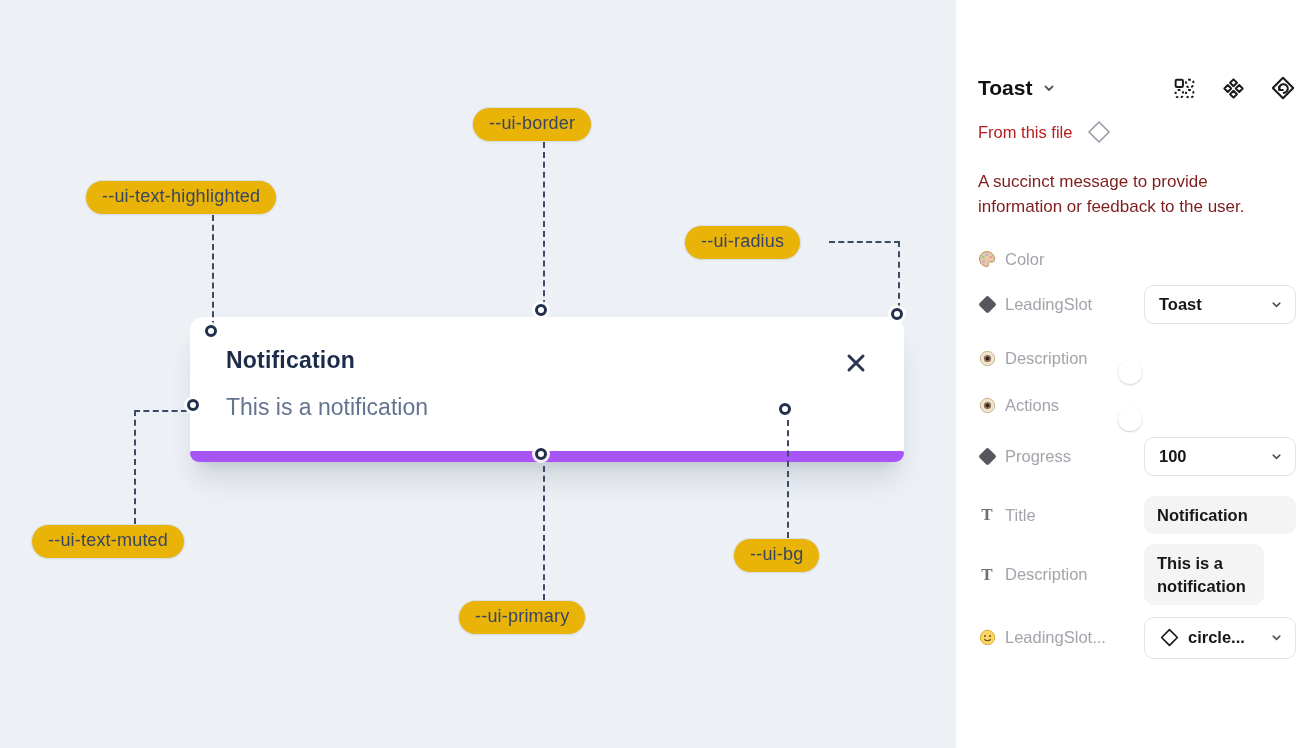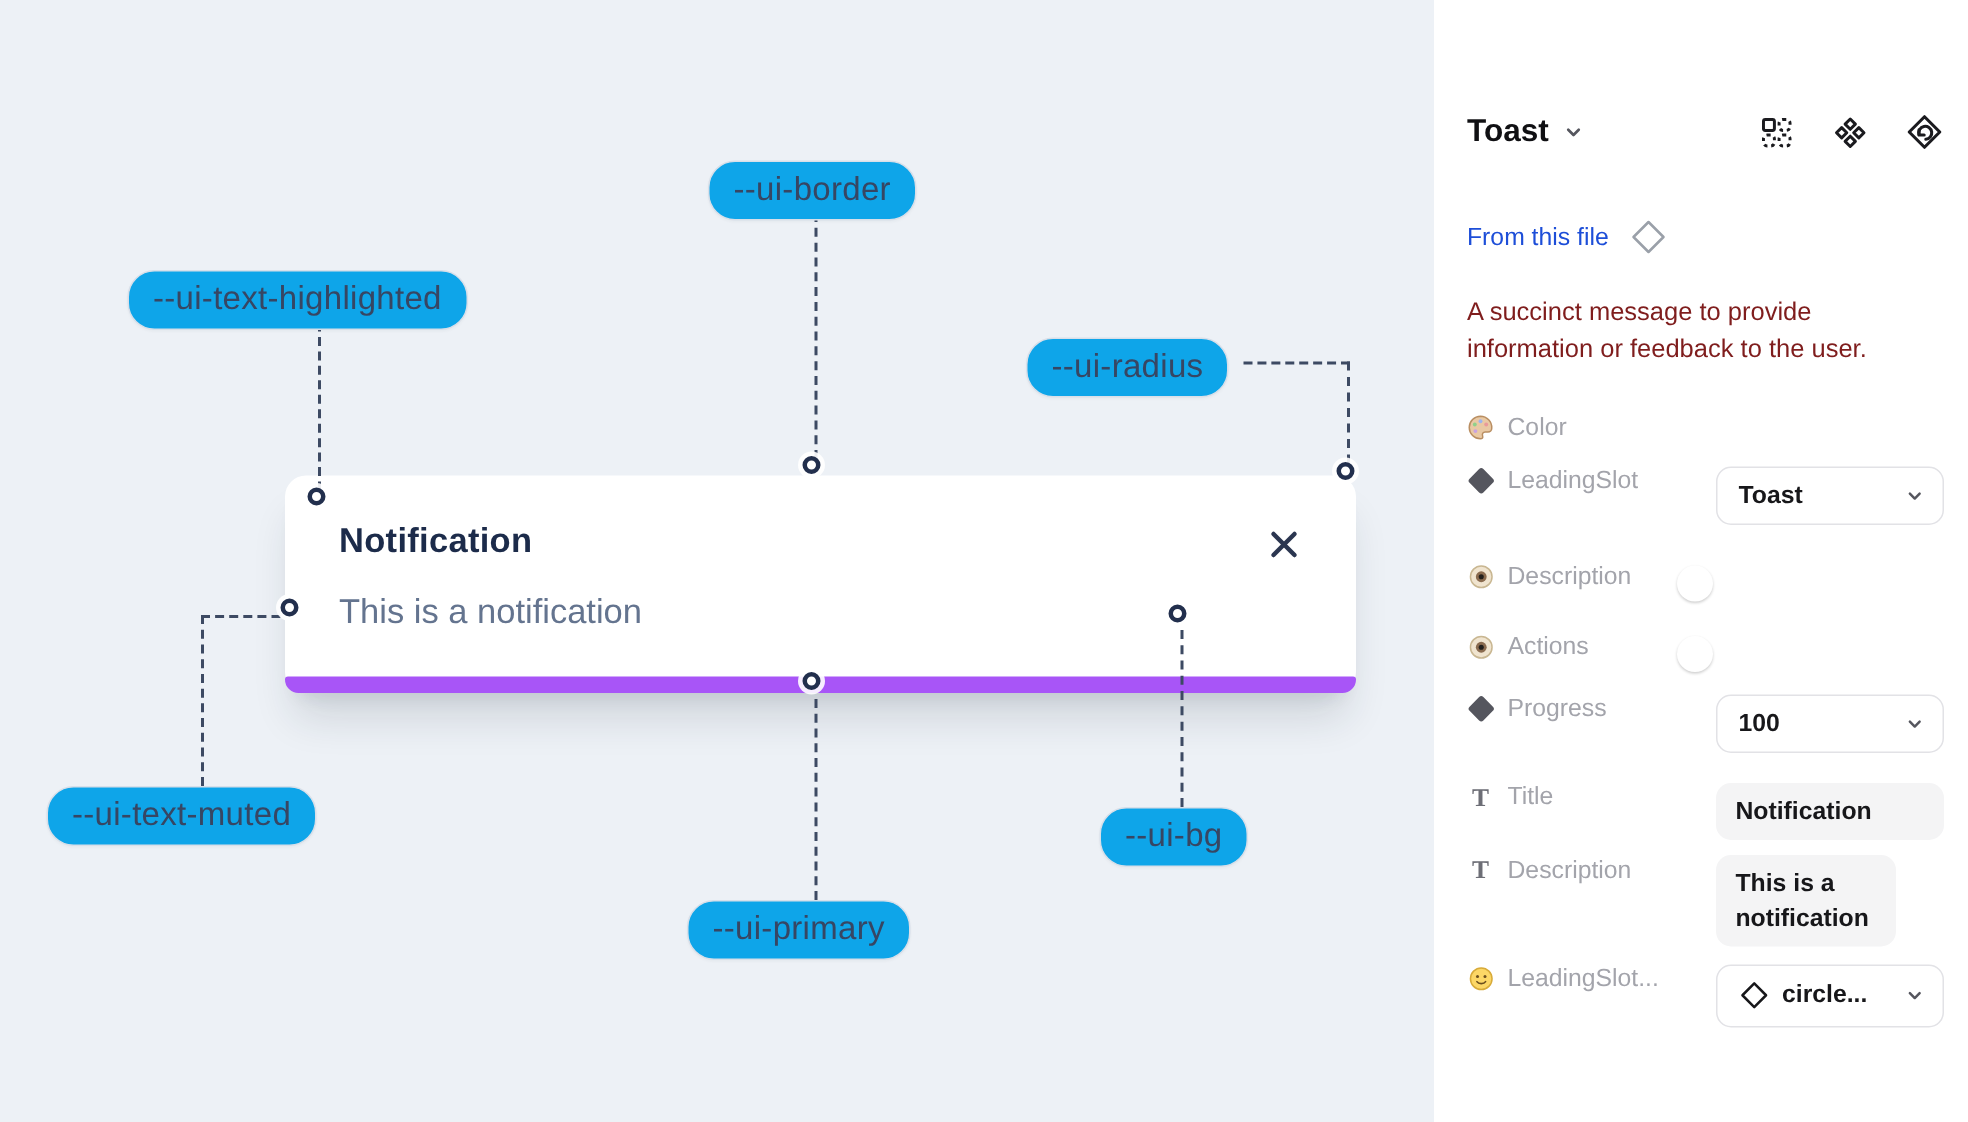--- a/index.html
+++ b/index.html
@@ -10,45 +10,45 @@
   .canvas { position:relative; width:956px; height:748px; background:#edf1f6; flex:0 0 956px; }
 
   .toast-card { position:absolute; left:190px; top:317px; width:714px; height:145px;
     background:#fff; border-radius:14px;
     box-shadow:0 22px 28px -6px rgba(30,41,59,.14), 0 10px 12px -8px rgba(30,41,59,.10); }
   .toast-title { position:absolute; left:36px; top:30px; font-size:23px; font-weight:700; color:#1c2b4a; letter-spacing:.2px; }
   .toast-desc { position:absolute; left:36px; top:77px; font-size:23px; font-weight:400; color:#64748f; }
   .toast-close { position:absolute; right:36px; top:34px; width:24px; height:24px; cursor:pointer; }
   .toast-progress { position:absolute; left:0; right:0; bottom:0; height:11px; background:#a855f7; border-radius:3px 3px 14px 14px; }
 
-  .var-pill { position:absolute; background:#0ea5e9; border:1px solid #d8dfe9; border-radius:18px;
-    padding:5px 16px 7px; font-size:22px; color:#374663; white-space:nowrap; letter-spacing:.2px;
+  .var-pill { position:absolute; background:#eab308; border:1px solid #d8dfe9; border-radius:18px;
+    padding:5px 16px 7px; font-size:18px; color:#374663; white-space:nowrap; letter-spacing:.2px;
     box-shadow:0 1px 2px rgba(30,41,59,.04); }
 
   .dash-v { position:absolute; width:0; border-left:2px dashed #3d4a63; }
   .dash-h { position:absolute; height:0; border-top:2px dashed #3d4a63; }
 
   .dot { position:absolute; width:12px; height:12px; background:#fff; border:3px solid #222f4d;
     border-radius:50%; box-shadow:0 0 0 3px rgba(255,255,255,.9); }
 
   
   .panel { width:356px; height:748px; background:#fff; padding:75px 16px 0 22px; flex:0 0 356px; }
 
   .panel-header { display:flex; align-items:center; }
   .panel-title { font-size:21px; font-weight:700; color:#101013; }
   .panel-title-chevron { margin-left:10px; display:flex; }
   .panel-icons { margin-left:auto; display:flex; gap:24px; align-items:center; }
   .panel-icons svg { display:block; cursor:pointer; }
 
-  .from-file { display:flex; align-items:center; margin-top:42px; color:#1d4ed8; font-size:16.5px; gap:12px; }
+  .from-file { display:flex; align-items:center; margin-top:16px; color:#b91c1c; font-size:16.5px; gap:12px; }
 
   .panel-desc { margin-top:23px; font-size:17px; line-height:1.47; color:#7f1d1d; max-width:330px; }
 
   .props { margin-top:30px; }
-  .prop-row { display:flex; align-items:flex-start; justify-content:space-between; }
+  .prop-row { display:flex; align-items:center; justify-content:space-between; }
   .prop-label { display:flex; align-items:center; gap:9px; font-size:16.5px; color:#a3a4ab; }
   .prop-label .licon { width:18px; display:flex; justify-content:center; }
   .t-glyph { font-family:"Liberation Serif", serif; font-weight:700; color:#6d6e76; font-size:17px; }
   .diamond-solid { width:13px; height:13px; background:#55565e; transform:rotate(45deg); border-radius:2px; }
 
   .ctl { width:152px; }
   .select { height:39px; background:#fff; border:1px solid #e2e2e6; border-radius:10px;
     display:flex; align-items:center; padding:0 12px 0 14px; font-size:16.5px; font-weight:600; color:#17171a;
     cursor:pointer; justify-content:space-between; }
   .select .sel-left { display:flex; align-items:center; gap:8px; overflow:hidden; white-space:nowrap; }

